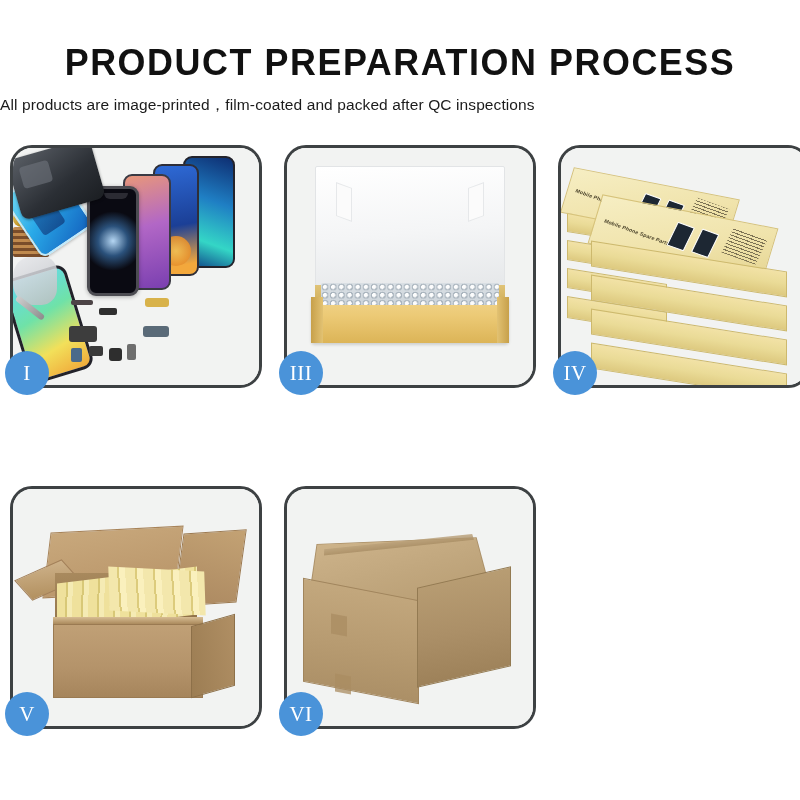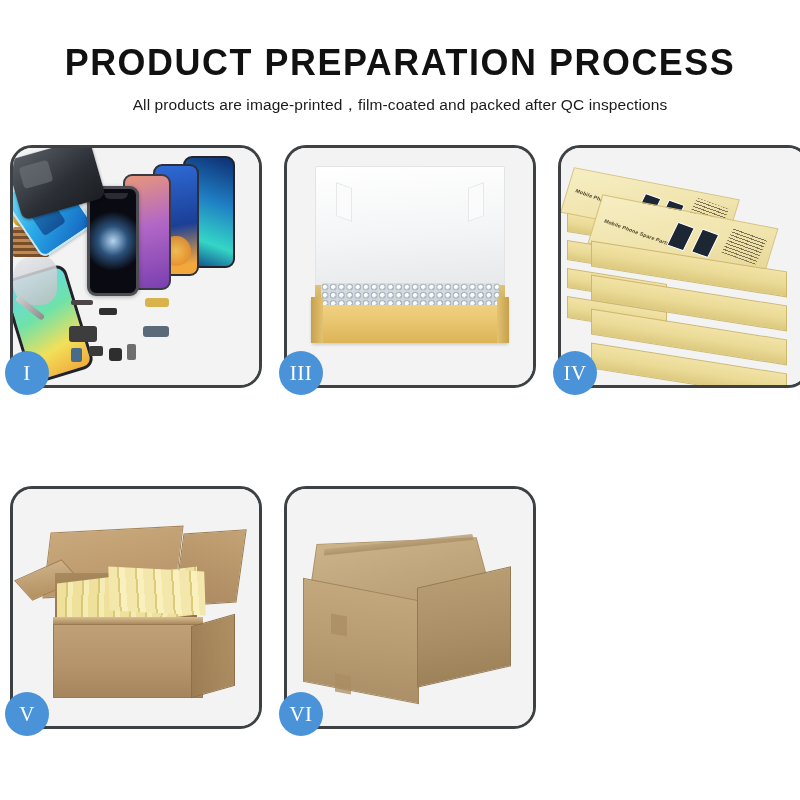--- a/index.html
+++ b/index.html
@@ -17,21 +17,21 @@
     text-align:center;
     font-size:37px;
     font-weight:bold;
     letter-spacing:1.6px;
     color:#111111;
     margin-top:42px;
     font-family:"Liberation Sans", sans-serif;
     transform: scaleX(0.97);
   }
   .subtitle {
-    text-align:center;
+    text-align:left;
     font-size:15.5px;
     color:#1b1b1b;
     margin-top:11px;
     letter-spacing:0.1px;
   }
 
   
   .grid {
     position:absolute; left:10px; top:145px;
     width:780px; height:600px;

